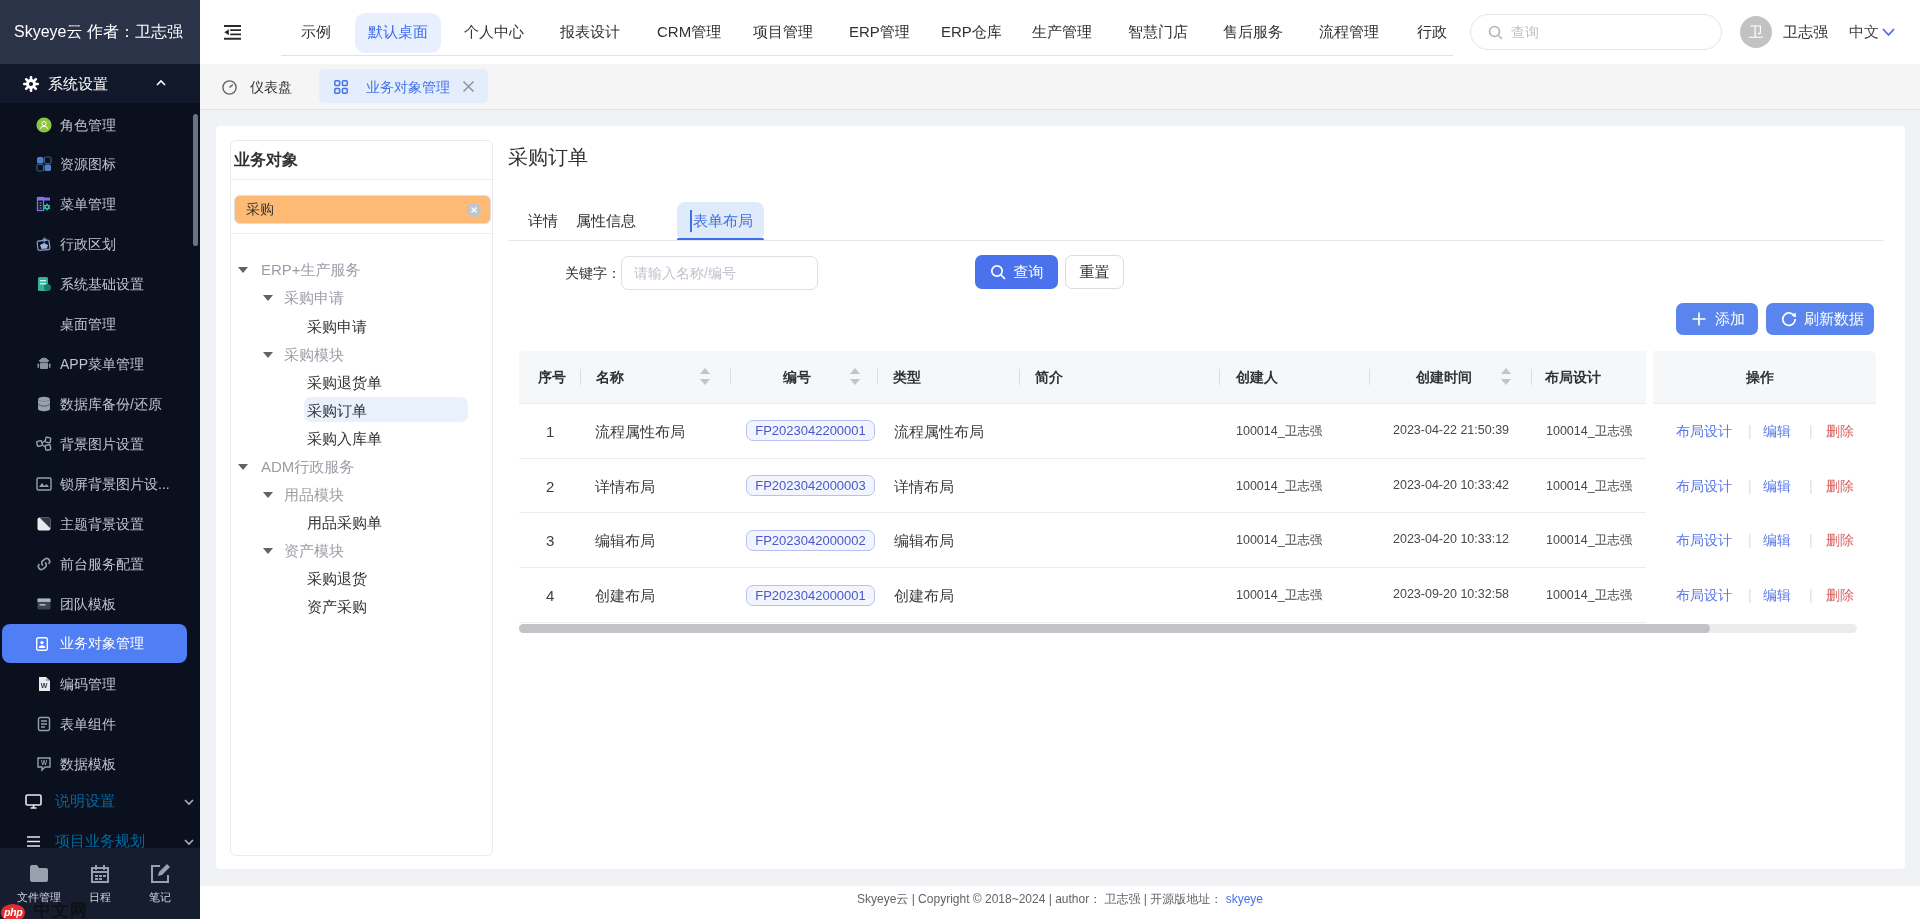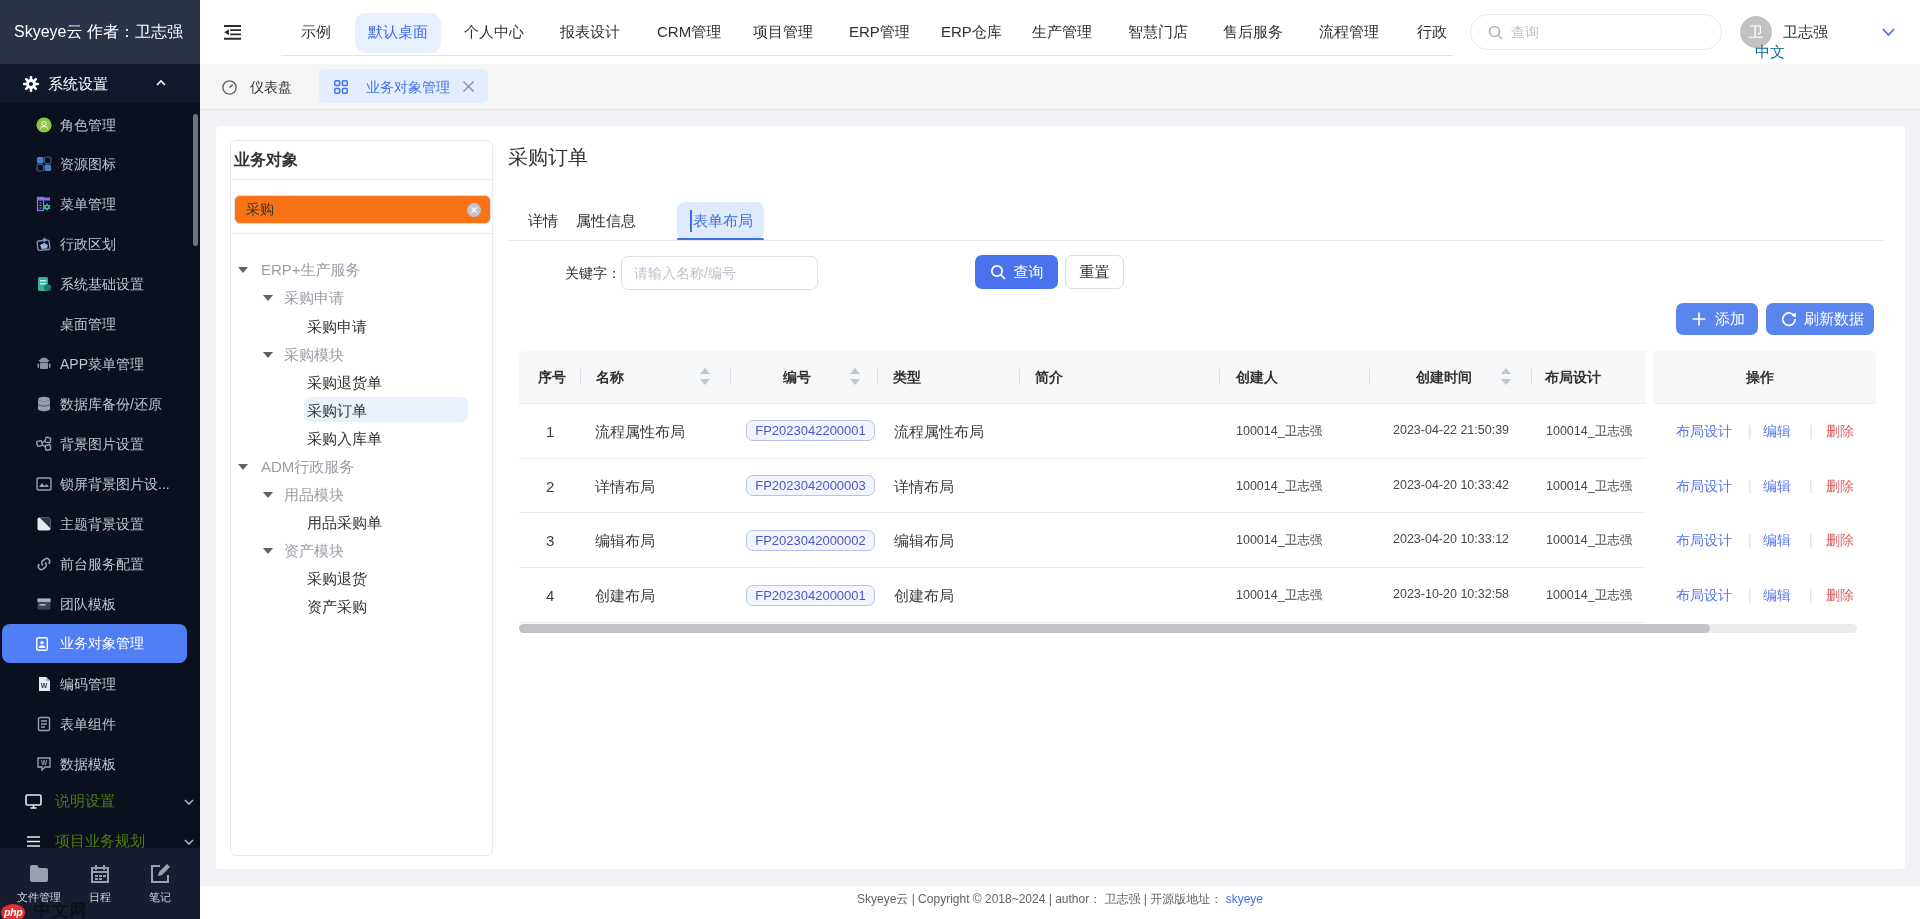--- a/index.html
+++ b/index.html
@@ -8,49 +8,49 @@
 body { font-family:"Liberation Sans",sans-serif; background:#f0f2f5; position:relative; font-size:14px; color:#333; }
 
 #sidebar { position:absolute; left:0; top:0; width:200px; height:919px; background:#0a101e; }
 #logo { position:absolute; left:0; top:0; width:200px; height:64px; background:#2a3347; color:#fff; font-size:16px; line-height:64px; padding-left:14px; white-space:nowrap; }
 #sechead { position:absolute; left:0; top:64px; width:200px; height:39px; background:#101829; color:#fff; font-size:15px; line-height:39px; }
 #sechead .txt { position:absolute; left:48px; top:0; }
 .mitem { position:absolute; left:0; width:200px; height:40px; color:#bfc4cd; font-size:14px; line-height:40px; }
 .mitem .txt { position:absolute; left:60px; top:0; white-space:nowrap; }
 .mitem .ic { position:absolute; left:36px; top:12px; width:16px; height:16px; }
 .mactive { position:absolute; left:2px; top:624px; width:185px; height:39px; background:#4f7ef5; border-radius:8px; }
-.sec2 { position:absolute; left:0; width:228px; height:40px; color:#4d7c0f; font-size:15px; line-height:40px; }
+.sec2 { position:absolute; left:0; width:228px; height:40px; color:#0369a1; font-size:15px; line-height:40px; }
 .sec2 .txt { position:absolute; left:55px; top:0; }
 .sec2 .ic { position:absolute; left:25px; top:12px; width:17px; height:17px; }
 .carets { position:absolute; right:34px; top:14px; width:10px; height:10px; }
 #sbthumb { position:absolute; left:193px; top:114px; width:5px; height:132px; background:#6b7280; border-radius:3px; }
 #bottombar { position:absolute; left:0; top:848px; width:200px; height:71px; background:#151d2f; }
 .bbitem { position:absolute; top:14px; width:60px; text-align:center; color:#ced3dc; font-size:11px; }
 .bbitem svg { display:block; margin:0 auto 4px; }
 
 #topnav { position:absolute; left:200px; top:0; width:1720px; height:64px; background:#fff; }
 #navline { position:absolute; left:81px; top:55px; width:1172px; height:1px; background:#dfe2e8; }
 .nitem { position:absolute; top:0; height:64px; line-height:64px; font-size:15px; color:#303133; white-space:nowrap; }
 #navpill { position:absolute; left:155px; top:13px; width:86px; height:40px; background:#e8effd; border-radius:10px; }
 .nactive { color:#3d6bef; }
 #hsearch { position:absolute; left:1270px; top:14px; width:252px; height:36px; border:1px solid #e4e6e9; border-radius:18px; }
 #hsearch .ph { position:absolute; left:40px; top:0; line-height:34px; color:#bcc0c9; font-size:14px; }
 #avatar { position:absolute; left:1540px; top:16px; width:32px; height:32px; border-radius:50%; background:#c2c2c4; color:#fff; text-align:center; line-height:32px; font-size:15px; }
 #uname { position:absolute; left:1583px; top:0; line-height:64px; font-size:15px; color:#303133; }
-#lang { position:absolute; left:1555px; top:0; line-height:64px; font-size:15px; color:#0369a1;margin-top:20px; }
+#lang { position:absolute; left:1649px; top:0; line-height:64px; font-size:15px; color:#404040; }
 
 #tabbar { position:absolute; left:200px; top:64px; width:1720px; height:46px; background:#f5f5f6; border-bottom:1px solid #e2e2e2; }
 #tabpill { position:absolute; left:119px; top:5px; width:169px; height:34px; background:#e3edfc; border-radius:5px; }
 
 #card { position:absolute; left:216px; top:126px; width:1689px; height:743px; background:#fff; border-radius:4px; }
 
 #tree { position:absolute; left:230px; top:140px; width:263px; height:716px; border:1px solid #e8eaec; border-radius:6px; background:#fff; }
 #treetitle { position:absolute; left:234px; top:150px; font-size:16px; font-weight:bold; color:#303133; }
 .hline { position:absolute; background:#ebedf0; height:1px; }
-#tsearch { position:absolute; left:234px; top:195px; width:257px; height:29px; border:1px solid #dcdfe6; border-radius:6px; background:#f97316;padding-left:33px; }
+#tsearch { position:absolute; left:234px; top:195px; width:257px; height:29px; border:1px solid #dcdfe6; border-radius:6px; background:#fdba74;padding-left:33px; }
 #tsearch .val { position:absolute; left:11px; top:0; line-height:27px; font-size:14px; color:#333; }
 .trow { position:absolute; white-space:nowrap; font-size:15px; line-height:20px; }
 .tgray { color:#9b9ea6; }
 .tdark { color:#333; }
 .tarrow { position:absolute; width:0; height:0; border-left:5px solid transparent; border-right:5px solid transparent; border-top:6px solid #606266; }
 #tselect { position:absolute; left:304px; top:397px; width:164px; height:25px; background:#e9f1fd; border-radius:7px; }
 
 #ptitle { position:absolute; left:508px; top:144px; font-size:20px; color:#303133; font-weight:500; }
 .tab { position:absolute; top:212px; font-size:15px; color:#303133; }
 #tabhl { position:absolute; left:677px; top:202px; width:87px; height:37px; background:#dfeafa; border-radius:8px 8px 6px 6px; }
@@ -511,21 +511,21 @@
     <span class="td opsep tdo" style="left:1748px;top:532px">|</span>
     <span class="td oplink tdo" style="left:1763px;top:532px">编辑</span>
     <span class="td opsep tdo" style="left:1809px;top:532px">|</span>
     <span class="td opdel tdo" style="left:1826px;top:532px">删除</span>
 
   <span class="td" style="left:546px;top:587px">4</span>
   <span class="td" style="left:595px;top:587px">创建布局</span>
   <span class="tag" style="top:585px">FP2023042000001</span>
   <span class="td" style="left:894px;top:587px">创建布局</span>
   <span class="td tds" style="left:1236px;top:587px">100014_卫志强</span>
-  <span class="td tds" style="left:1393px;top:587px">2023-10-20 10:32:58</span>
+  <span class="td tds" style="left:1393px;top:587px">2023-09-20 10:32:58</span>
   <span class="td tds" style="left:1546px;top:587px">100014_卫志强</span>
   <span class="td oplink tdo" style="left:1676px;top:587px">布局设计</span>
     <span class="td opsep tdo" style="left:1748px;top:587px">|</span>
     <span class="td oplink tdo" style="left:1763px;top:587px">编辑</span>
     <span class="td opsep tdo" style="left:1809px;top:587px">|</span>
     <span class="td opdel tdo" style="left:1826px;top:587px">删除</span>
 
   <div id="hscroll">
       <div id="hthumb"></div>
     </div>

